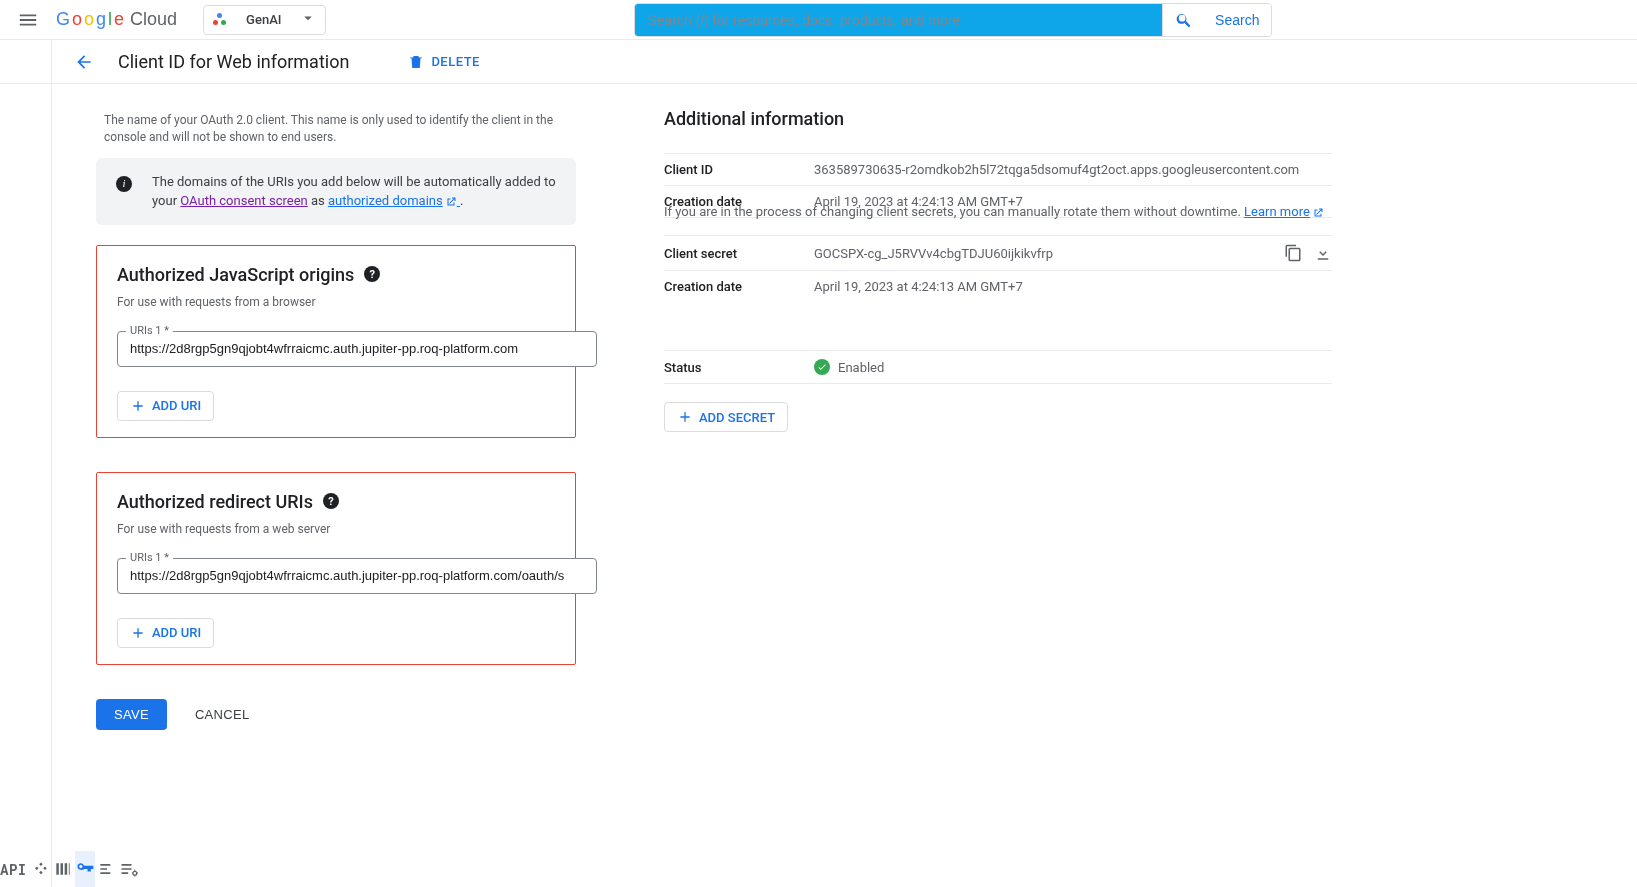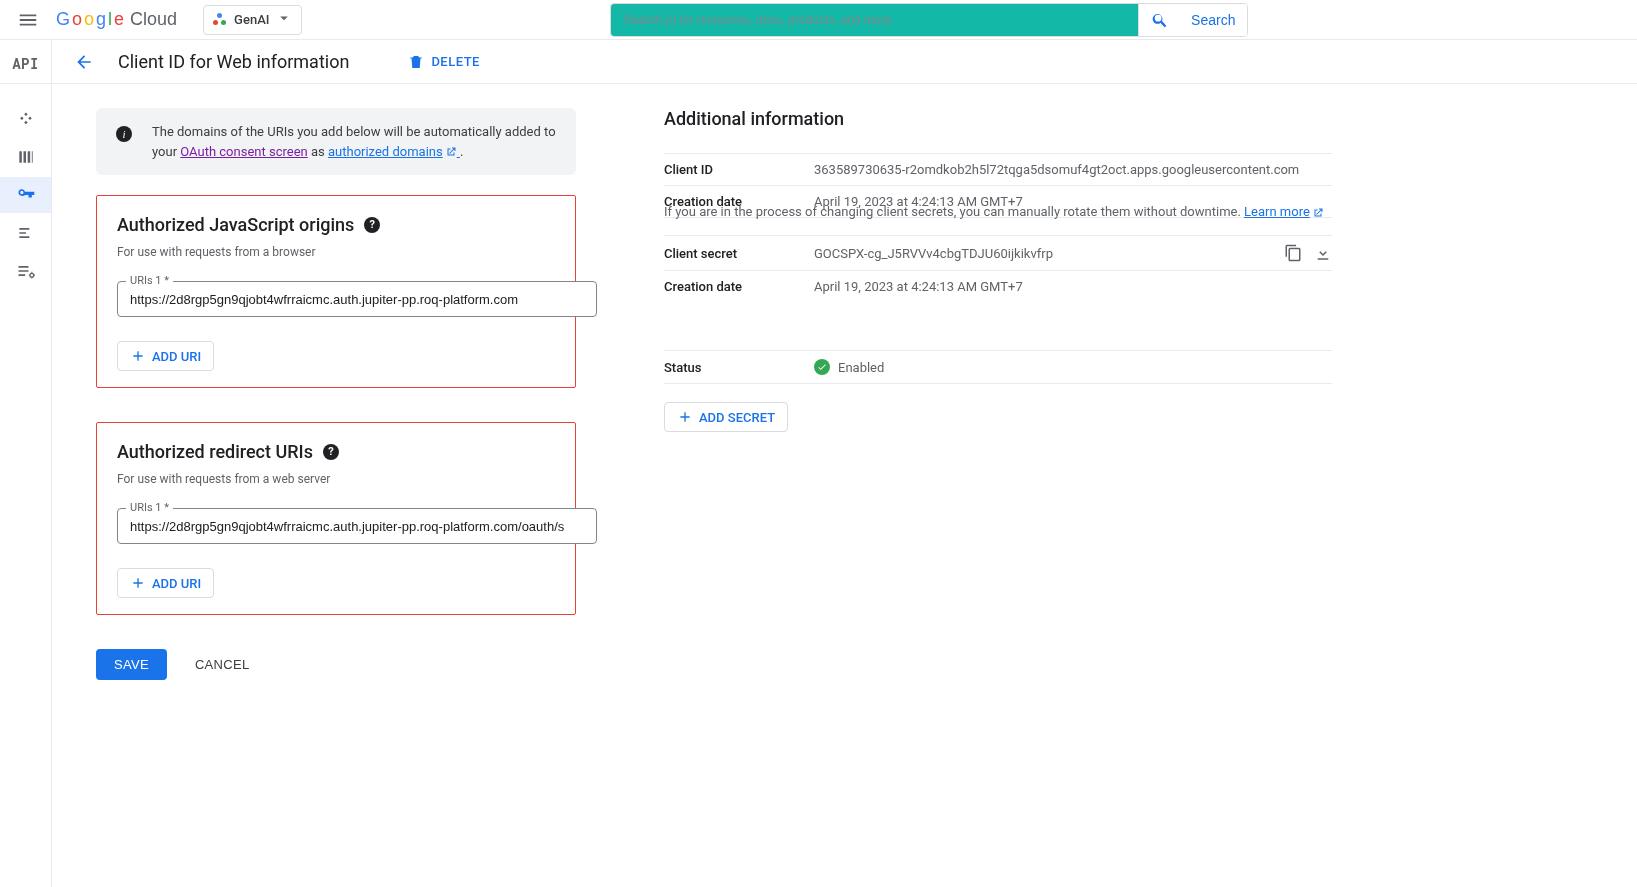--- a/index.html
+++ b/index.html
@@ -48,21 +48,21 @@
   .logo .g2{ color: #4285f4; }
   .logo .l { color: #34a853; }
   .logo .e { color: #ea4335; }
   .logo .cloud { color: #5f6368; margin-left: 4px;}
   .project-picker {
     display: flex; align-items: center;
     border: 1px solid var(--border);
     border-radius: 4px;
     height: 30px;
     padding: 0 8px;
-    gap: 6px;
+    gap: 18px;
     cursor: pointer;
   }
   .picker-icon { width: 16px; height: 16px; position: relative;}
   .dot { position:absolute; width:5px;height:5px;border-radius:50%; }
   .d1{top:1px;left:5px;background:#4285f4;}
   .d2{top:8px;left:1px;background:#ea4335;}
   .d3{top:8px;left:9px;background:#34a853;}
   .picker-label { font-size: 13px; color: #3c4043; font-weight: 500;}
   .picker-caret svg{width:18px;height:18px;fill:#5f6368;}
   .search-wrap {
@@ -72,23 +72,23 @@
     width: 638px;
     border: 1px solid var(--border);
     border-radius: 4px;
     overflow: hidden;
     margin-left: auto;
     margin-right: auto;
   }
   .search-input {
     flex: 1;
     border: none;
-    background: #14b8a6;
+    background: #0ea5e9;
     padding: 8px 12px;
-    font-size: 12px;
+    font-size: 14px;
     color: #3c4043;
     outline: none;
   }
   .search-input::placeholder { color: #80868b; }
   .search-btn {
     display: flex; align-items: center; gap: 22px;
     padding: 0 12px;
     background: #fff;
     border: none;
     border-left: 1px solid var(--border);
@@ -124,21 +124,21 @@
   .delete-btn svg { width:18px;height:18px;fill:var(--blue); }
   
   .sidebar {
     position: fixed;
     top: 40px;
     left: 0;
     width: var(--sidebar-width);
     bottom: 0;
     border-right: 1px solid #e8eaed;
     padding-top: 6px;
-    display: flex; flex-direction: column; align-items: center;
+    display: flex; flex-direction: row; align-items: flex-end;
     gap: 2px;
   }
   .side-api {
     font-family: 'Roboto Mono', monospace;
     font-size: 14px; font-weight: 700;
     color: #5f6368; letter-spacing: 0.5px;
     padding: 8px 0;
   }
   .side-item {
     width: 100%; height: 36px;
@@ -390,20 +390,21 @@
     <svg viewBox="0 0 24 24">
         <path d="M6 7h12l-1 13H7zM9 4h6l1 2H8zM4 6h16v1H4z"></path>
       </svg>
     <span>DELETE</span>
   </div>
 </div>
 
 <div class="content">
 
   <div class="left-col">
+    <div class="helper">The name of your OAuth 2.0 client. This name is only used to identify the client in the console and will not be shown to end users.</div>
 
     <div class="infobox">
       <span class="info-icon">i</span>
       <span>The domains of the URIs you add below will be automatically added to your </span>
       <a href="#" class="visited">OAuth consent screen</a>
       <span> as </span>
       <a href="#">
         <span>authorized domains</span><svg class="ext-icon" viewBox="0 0 24 24">
             <path d="M14 3h7v7h-2V6.41l-9.29 9.3-1.42-1.42 9.3-9.29H14zM5 5h6v2H7v10h10v-4h2v6H5z"></path>
           </svg>

